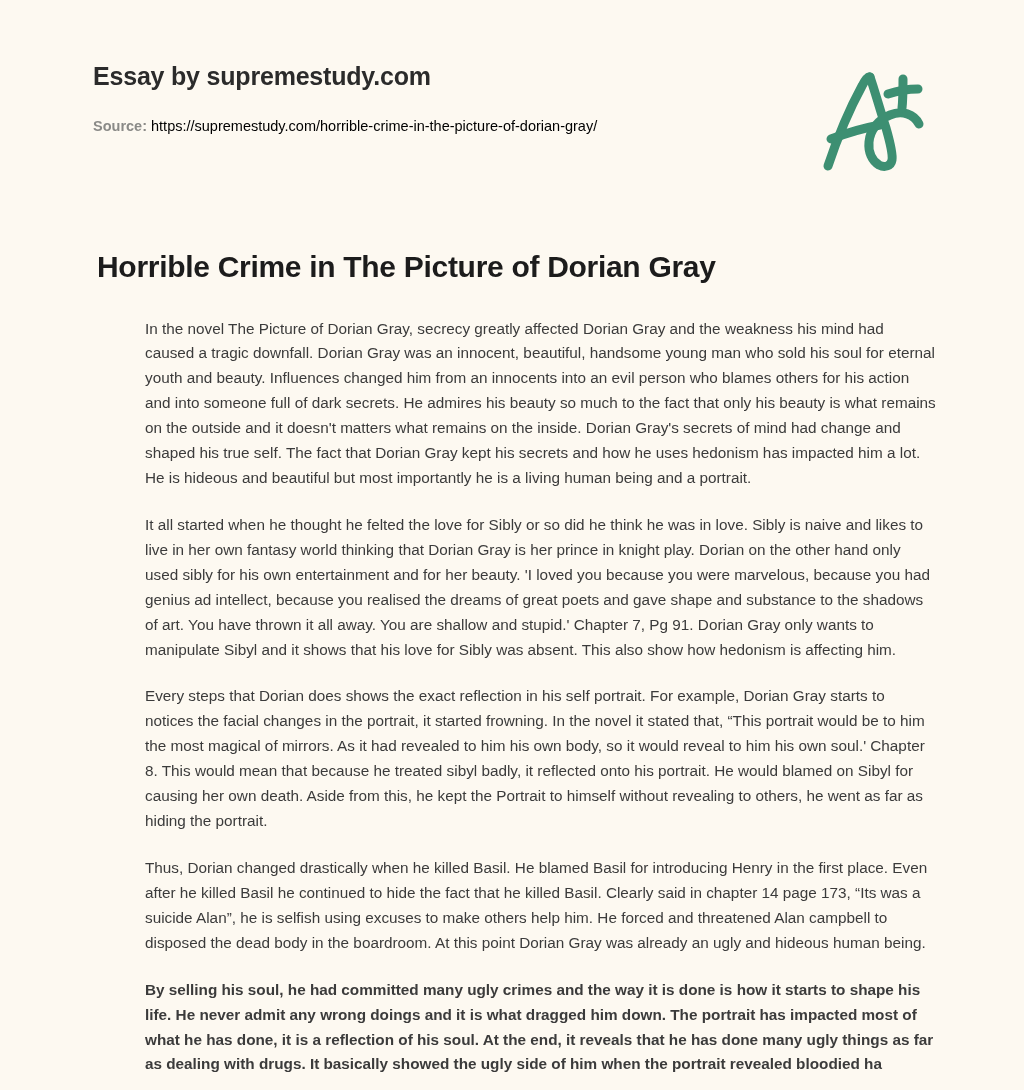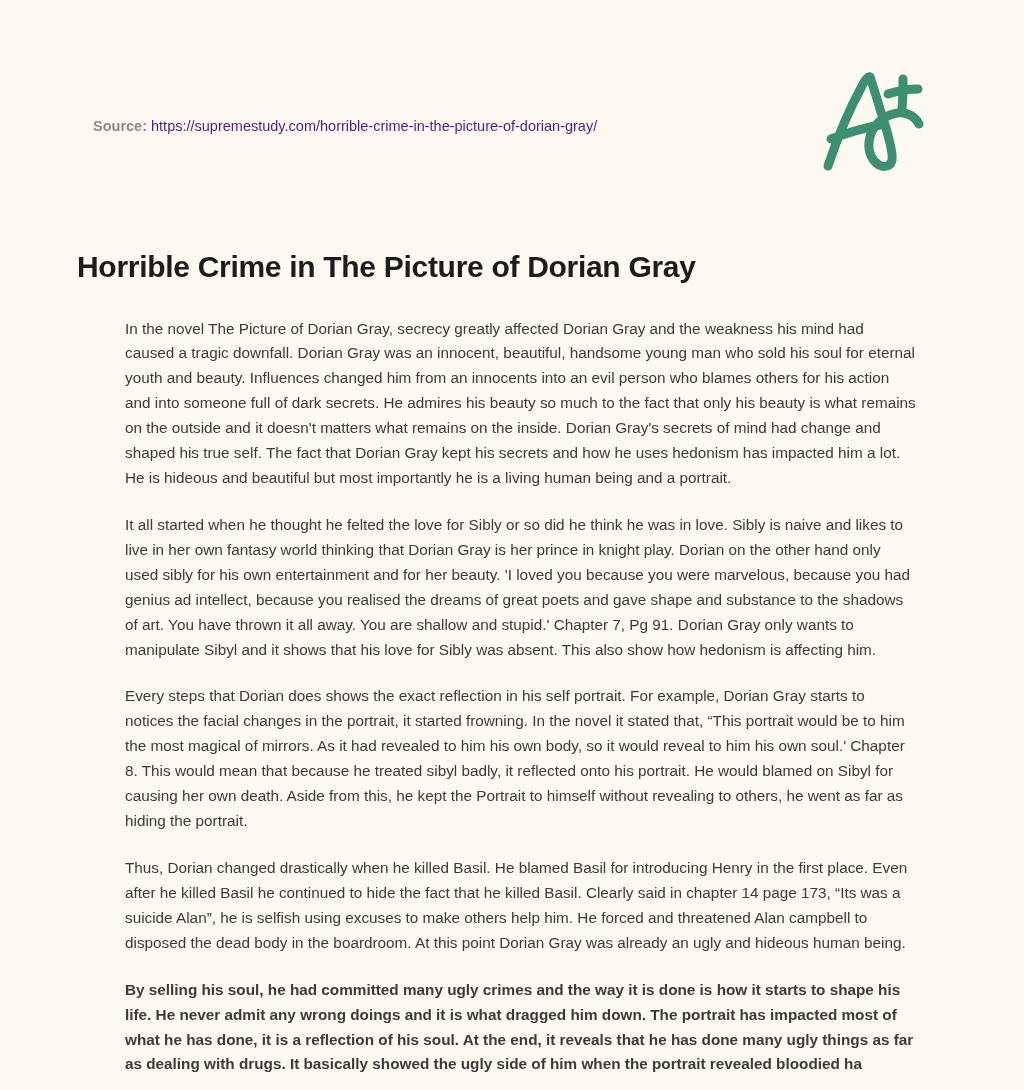--- a/index.html
+++ b/index.html
@@ -50,42 +50,42 @@
     top: 119px;
     font-size: 14.5px;
     white-space: nowrap;
     line-height: 1;
   }
   .source-label {
     color: #8a8a87;
     font-weight: bold;
   }
   .source-url {
-    color: #4c1d95;
+    color: #000000;
     text-decoration: none;
   }
 
   
   .logo {
     position: absolute;
     left: 806px;
     top: 62px;
     width: 130px;
     height: 112px;
   }
   .logo svg {
     display: block;
     width: 130px;
     height: 112px;
   }
 
   
   .article {
     position: absolute;
-    left: 77px;
+    left: 97px;
     top: 248px;
     width: 840px;
   }
 
   .article-title {
     margin: 0;
     font-size: 30px;
     font-weight: bold;
     color: #1c1c1c;
     line-height: 1.25;
@@ -109,20 +109,21 @@
     font-weight: bold;
   }
 </style>
 </head>
 <body>
 
 <div class="page">
 
   <div class="header">
 
+    <div class="byline">Essay by supremestudy.com</div>
 
     <div class="source-row">
       <span class="source-label">Source:</span><span>&nbsp;</span><a class="source-url" href="#">https://supremestudy.com/horrible-crime-in-the-picture-of-dorian-gray/</a>
     </div>
 
     <div class="logo">
       <svg viewBox="0 0 130 112" xmlns="http://www.w3.org/2000/svg" aria-hidden="true">
         <g fill="none" stroke="#3d8f72" stroke-linecap="round" stroke-linejoin="round">
 
           <path d="M22 104 C30 80, 44 46, 56 24 C59 18, 62 14, 64 15" stroke-width="9"></path>

